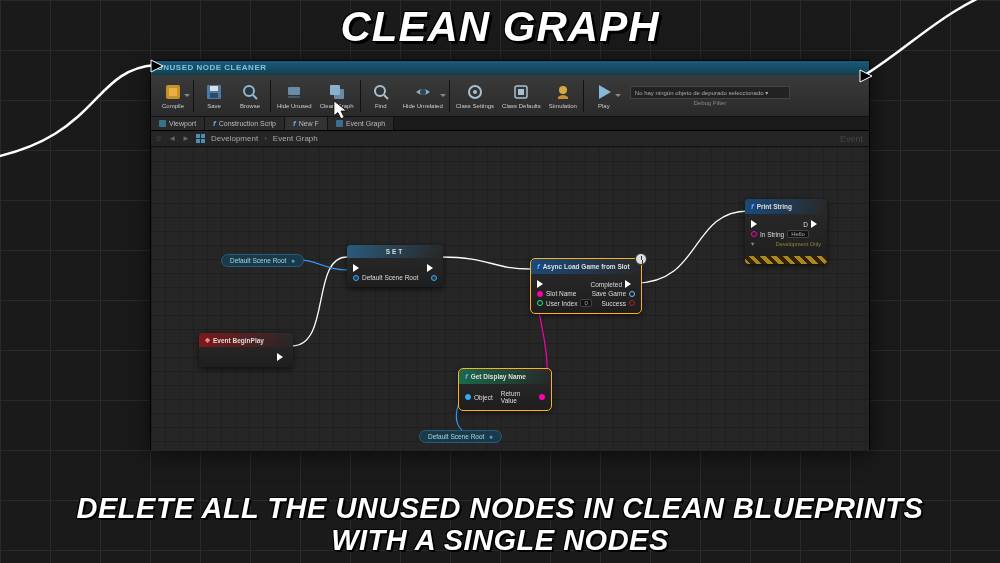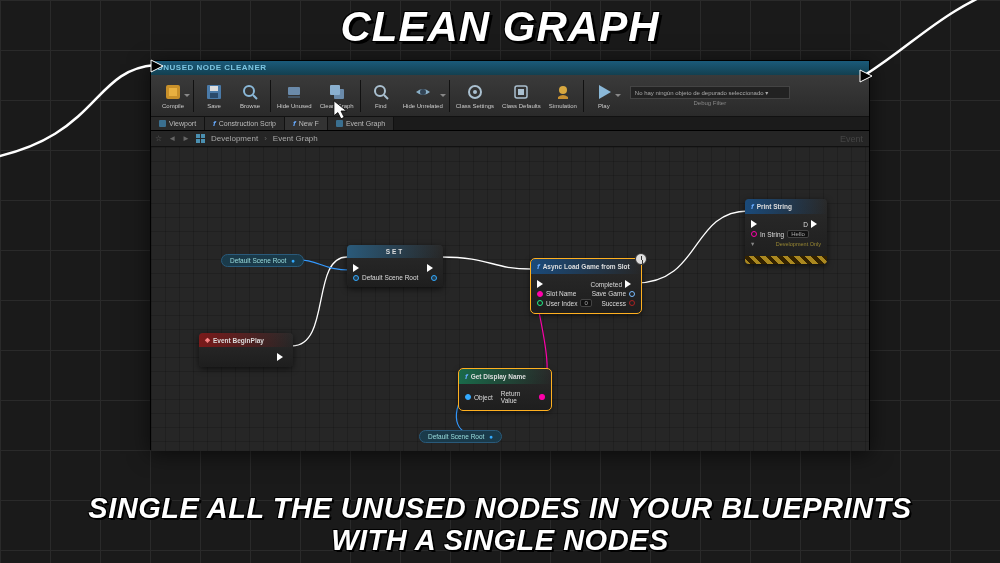--- a/index.html
+++ b/index.html
@@ -422,15 +422,15 @@
   <path d="M1 1 L1 20 L6 16 L10 24 L14 22 L10 14 L17 14 Z" fill="#fff" stroke="#000" stroke-width="1"></path>
 </svg>
 
 <svg class="deco" width="1000" height="563">
   <path d="M-20 160 C100 140 90 70 155 65 M865 75 C920 40 940 10 1020 -20" stroke="#fff" stroke-width="2.5" fill="none"></path>
   <polygon points="151,60 163,66 151,72" fill="#000" stroke="#fff"></polygon>
   <polygon points="860,70 872,76 860,82" fill="#000" stroke="#fff"></polygon>
 </svg>
 
 <div class="title-bottom">
-  <span>SINGLE ALL THE UNUSED NODES IN YOUR BLUEPRINTS</span><br>
+  <span>DELETE ALL THE UNUSED NODES IN CLEAN BLUEPRINTS</span><br>
   <span>WITH A SINGLE NODES</span>
 </div>
 
 </body></html>

